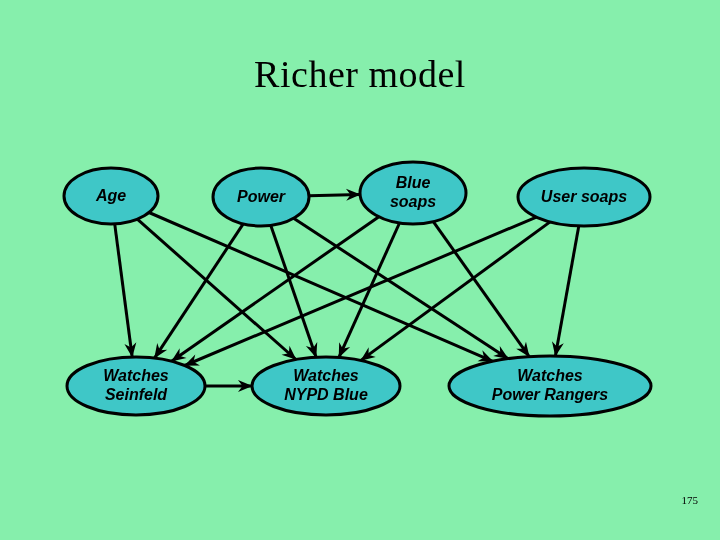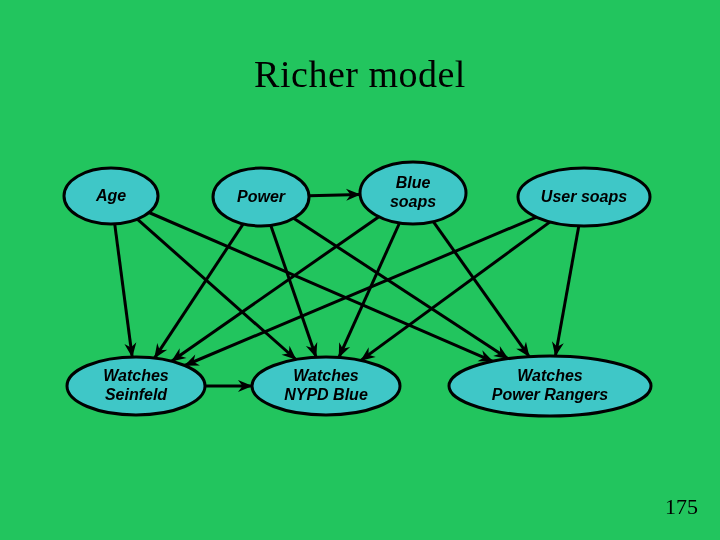--- a/index.html
+++ b/index.html
@@ -1,20 +1,20 @@
 <!DOCTYPE html>
 <html><head>
 <meta charset="utf-8">
 <style>
   html, body { margin: 0; padding: 0; background: #ffffff; }
   .slide {
     position: relative;
     width: 720px;
     height: 540px;
-    background: #22c55e;
+    background: #86efac;
     overflow: hidden;
     font-family: "Liberation Sans", sans-serif;
   }
   .slide-title {
     position: absolute;
     top: 52px;
     left: 0;
     width: 100%;
     text-align: center;
     font-family: "Liberation Serif", serif;
@@ -48,21 +48,21 @@
     font-family: "DejaVu Serif", serif;
     font-style: italic;
     font-size: 11px;
     color: #000000;
   }
   .page-number {
     position: absolute;
     right: 22px;
     top: 494px;
     font-family: "Liberation Serif", serif;
-    font-size: 22px;
+    font-size: 11px;
     color: #000000;
   }
 </style>
 </head>
 <body>
 
 <div class="slide">
 
   <div class="slide-title">Richer model</div>
 

